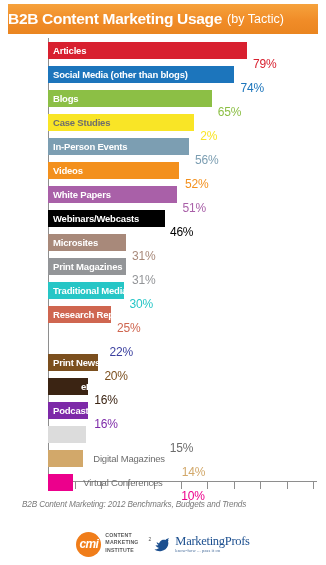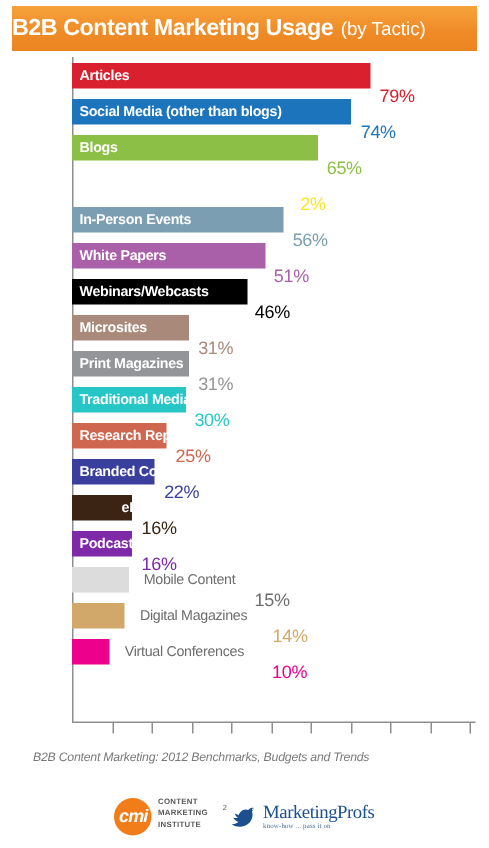--- a/index.html
+++ b/index.html
@@ -138,29 +138,38 @@
           </div>
           <span class="val" style="left: 192.48px; color: rgb(28, 117, 188);">74%</span>
         </div>
         <div class="row">
           <div class="bar" style="width: 163.8px; background: rgb(140, 191, 69);">
             <span class="bar-label" style="color: rgb(255, 255, 255);">Blogs</span>
           </div>
           <span class="val" style="left: 169.8px; color: rgb(140, 191, 69);">65%</span>
         </div>
         <div class="row">
+          <div class="bar" style="width: 146.16px; background: rgb(249, 229, 38);">
+            <span class="bar-label" style="color: rgb(109, 109, 109);">Case Studies</span>
+          </div>
           <span class="val" style="left: 152.16px; color: rgb(249, 229, 38);">2%</span>
         </div>
         <div class="row">
           <div class="bar" style="width: 141.12px; background: rgb(124, 158, 178);">
             <span class="bar-label" style="color: rgb(255, 255, 255);">In-Person Events</span>
           </div>
           <span class="val" style="left: 147.12px; color: rgb(124, 158, 178);">56%</span>
         </div>
         <div class="row">
+          <div class="bar" style="width: 131.04px; background: rgb(243, 144, 29);">
+            <span class="bar-label" style="color: rgb(255, 255, 255);">Videos</span>
+          </div>
+          <span class="val" style="left: 137.04px; color: rgb(243, 144, 29);">52%</span>
+        </div>
+        <div class="row">
           <div class="bar" style="width: 128.52px; background: rgb(169, 96, 168);">
             <span class="bar-label" style="color: rgb(255, 255, 255);">White Papers</span>
           </div>
           <span class="val" style="left: 134.52px; color: rgb(169, 96, 168);">51%</span>
         </div>
         <div class="row">
           <div class="bar" style="width: 117px; background: rgb(0, 0, 0);">
             <span class="bar-label" style="color: rgb(255, 255, 255);">Webinars/Webcasts</span>
           </div>
           <span class="val" style="left: 121.92px; color: rgb(0, 0, 0);">46%</span>
@@ -183,40 +192,42 @@
           </div>
           <span class="val" style="left: 81.6px; color: rgb(38, 198, 198);">30%</span>
         </div>
         <div class="row">
           <div class="bar" style="width: 63px; background: rgb(207, 102, 80);">
             <span class="bar-label" style="color: rgb(255, 255, 255);">Research Reports</span>
           </div>
           <span class="val" style="left: 69px; color: rgb(207, 102, 80);">25%</span>
         </div>
         <div class="row">
-          <div class="bar" style="width: 55.44px; background: rgb(58, 63, 158);">
-            <span class="bar-label" style="color: rgb(255, 255, 255);">Branded Content Tools</span>
-          </div>
           <span class="val" style="left: 61.44px; color: rgb(58, 63, 158);">22%</span>
+        </div>
+        <div class="row">
+          <div class="bar" style="width: 50.4px; background: rgb(123, 79, 30);">
+            <span class="bar-label" style="color: rgb(255, 255, 255);">Print Newsletters</span>
+          </div>
+          <span class="val" style="left: 56.4px; color: rgb(123, 79, 30);">20%</span>
         </div>
         <div class="row">
           <div class="bar" style="width: 40.32px; background: rgb(59, 36, 19); padding-left: 28px;">
             <span class="bar-label" style="color: rgb(255, 255, 255);">eBooks</span>
           </div>
           <span class="val" style="left: 46.32px; color: rgb(59, 36, 19);">16%</span>
         </div>
         <div class="row">
           <div class="bar" style="width: 40.32px; background: rgb(125, 41, 168);">
             <span class="bar-label" style="color: rgb(255, 255, 255);">Podcasts</span>
           </div>
           <span class="val" style="left: 46.32px; color: rgb(125, 41, 168);">16%</span>
         </div>
         <div class="row">
           <div class="bar" style="width: 37.8px; background: rgb(220, 220, 220);"></div>
-          <span class="ext-label" style="left: 47.8px; color: rgb(109, 109, 109);">Mobile Content</span>
           <span class="val" style="left: 121.7px; color: rgb(109, 109, 109);">15%</span>
         </div>
         <div class="row">
           <div class="bar" style="width: 35.28px; background: rgb(210, 168, 106);"></div>
           <span class="ext-label" style="left: 45.28px; color: rgb(109, 109, 109);">Digital Magazines</span>
           <span class="val" style="left: 133.73px; color: rgb(210, 168, 106);">14%</span>
         </div>
         <div class="row">
           <div class="bar" style="width: 25.2px; background: rgb(236, 0, 140);"></div>
           <span class="ext-label" style="left: 35.2px; color: rgb(109, 109, 109);">Virtual Conferences</span>

